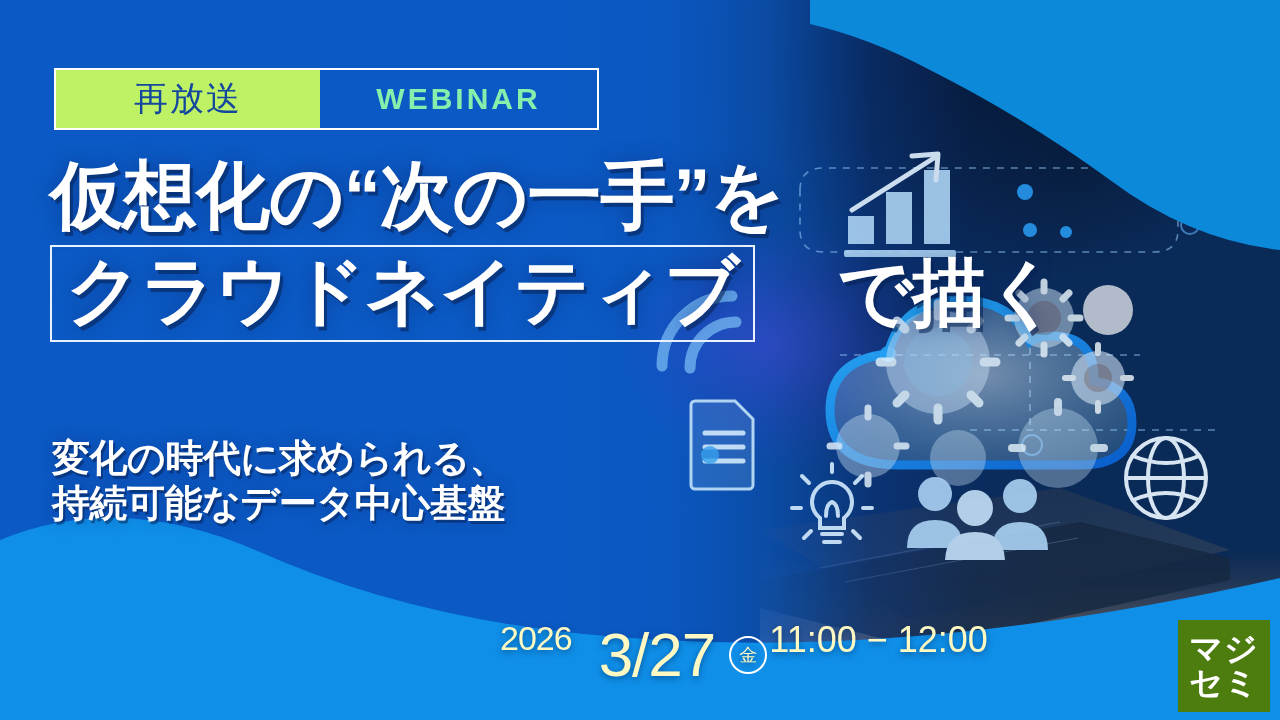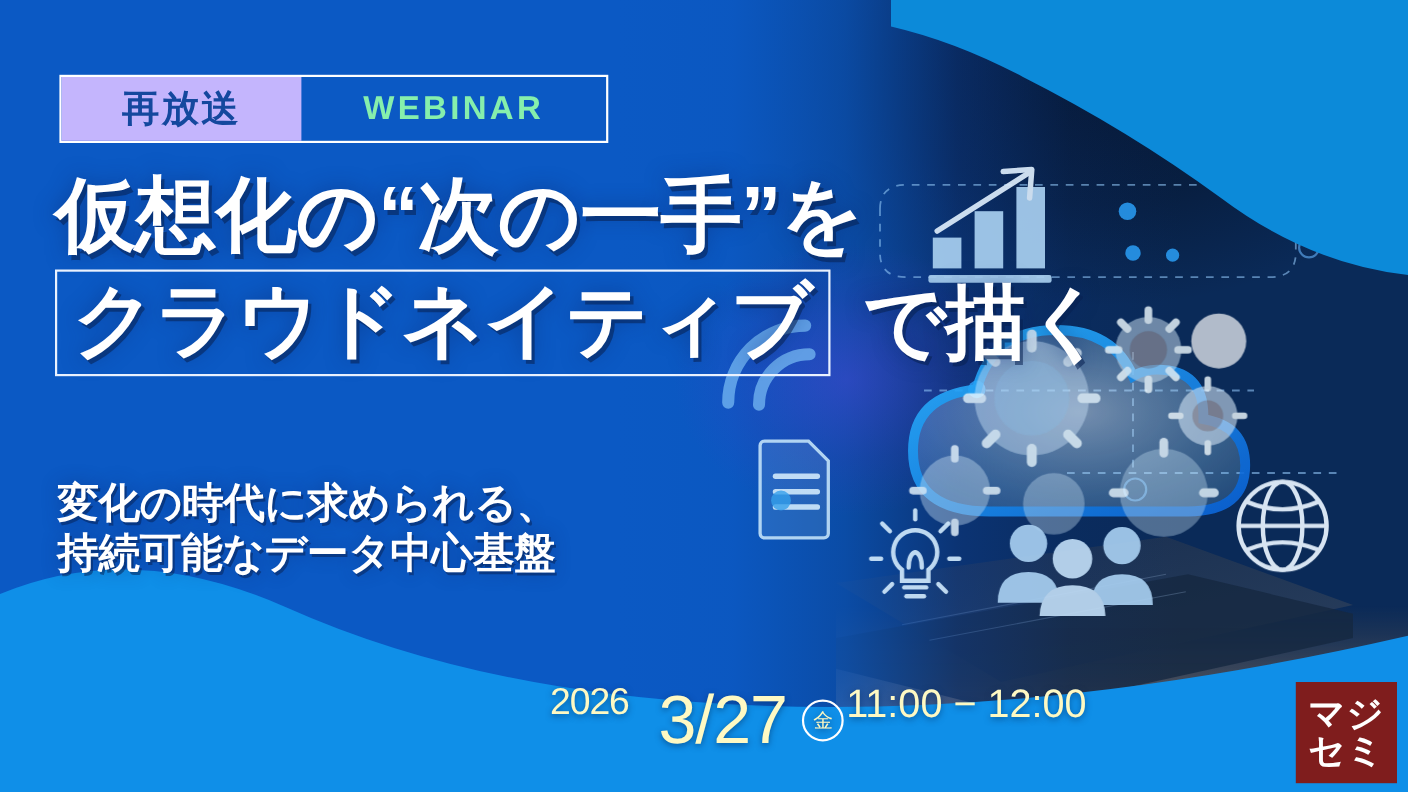--- a/index.html
+++ b/index.html
@@ -66,27 +66,27 @@
   
   .badge {
     position: absolute;
     left: 54px; top: 68px;
     height: 62px;
     display: flex;
     border: 2px solid #ffffff;
     box-sizing: border-box;
   }
   .badge-rebroadcast {
-    background: #c4b5fd;
+    background: #bef264;
     color: #14489E;
     font-size: 34px;
-    font-weight: 700;
+    font-weight: 400;
     letter-spacing: 2px;
     display: flex; align-items: center; justify-content: center;
-    padding: 0 9px;
+    padding: 0 32px;
     min-width: 200px;
   }
   .badge-webinar {
     color: #86efac;
     font-size: 30px;
     font-weight: 700;
     letter-spacing: 3px;
     display: flex; align-items: center; justify-content: center;
     padding: 0 26px;
     min-width: 225px;
@@ -104,20 +104,21 @@
     font-size: 74px;
     line-height: 1.04;
     letter-spacing: -1px;
     white-space: nowrap;
     text-shadow: 3px 4px 0 rgba(8,32,80,0.55), 0 0 18px rgba(10,40,110,0.5);
   }
   .hl-line-2 {
     display: flex;
     align-items: center;
     margin-top: 10px;
+    justify-content: space-between;
   }
   .hl-box {
     border: 2px solid #eaf2ff;
     padding: 6px 14px 10px 14px;
     display: inline-block;
     box-sizing: border-box;
   }
   .hl-tail { margin-left: 30px; }
 
   
@@ -152,21 +153,21 @@
     font-size: 18px;
     line-height: 1;
   }
   .date-time { font-size: 36px; font-weight: 400; margin-left: 2px; letter-spacing: 0px; }
 
   
   .logo {
     position: absolute;
     right: 10px; bottom: 8px;
     width: 92px; height: 92px;
-    background: #7f1d1d;
+    background: #4d7c0f;
     display: flex; flex-direction: column;
     align-items: center; justify-content: center;
     color: #ffffff;
     font-weight: 700;
     font-size: 33px;
     line-height: 1.02;
     letter-spacing: 1px;
   }
 
   

